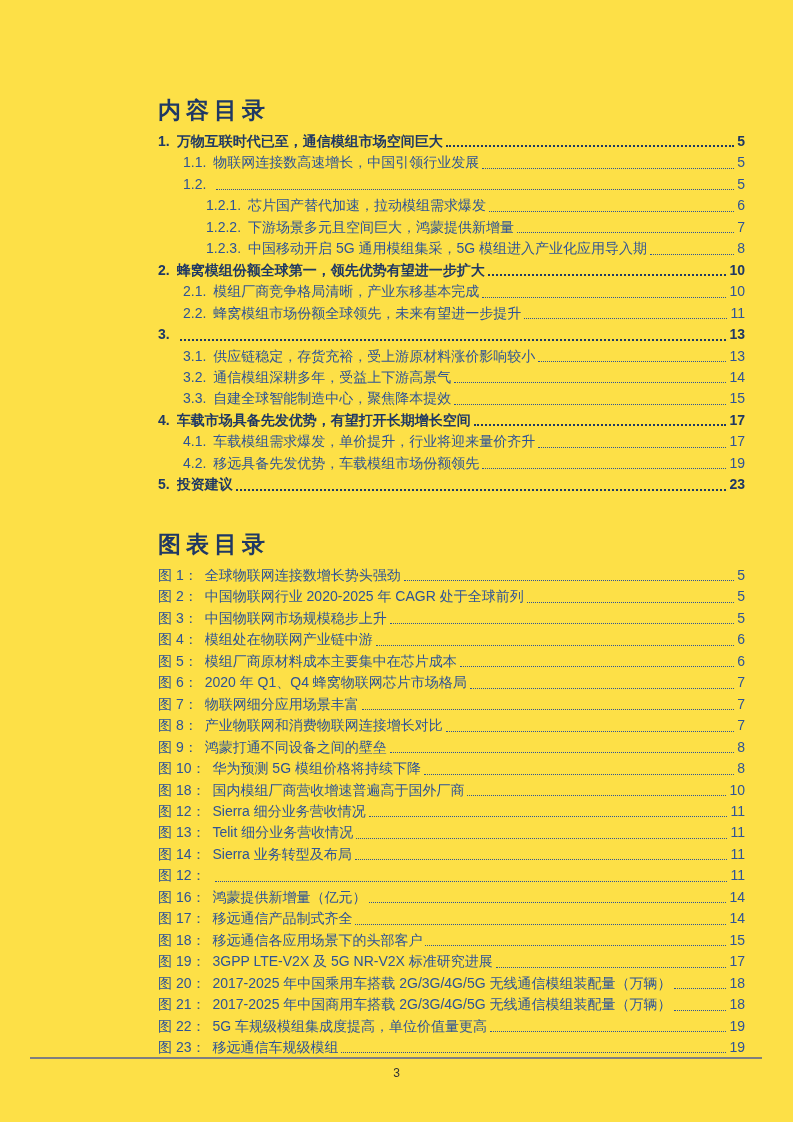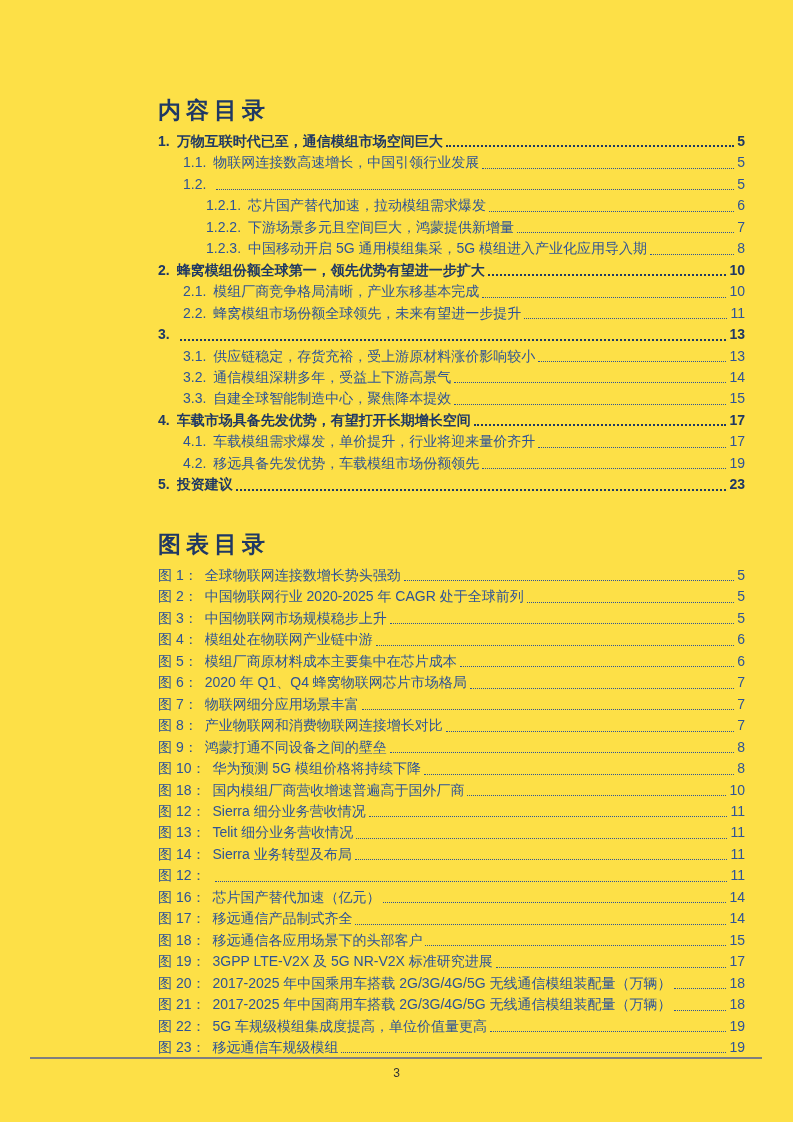--- a/index.html
+++ b/index.html
@@ -258,21 +258,21 @@
           <span class="leader"></span>
           <span class="pg">11</span>
         </div>
         <div class="row">
           <span class="num">图 12：</span>
           <span class="leader"></span>
           <span class="pg">11</span>
         </div>
         <div class="row">
           <span class="num">图 16：</span>
-          <span class="label">芯片国产替代加速（亿元）</span>
+          <span class="label">鸿蒙提供新增量（亿元）</span>
           <span class="leader"></span>
           <span class="pg">14</span>
         </div>
         <div class="row">
           <span class="num">图 17：</span>
           <span class="label">移远通信产品制式齐全</span>
           <span class="leader"></span>
           <span class="pg">14</span>
         </div>
         <div class="row">

